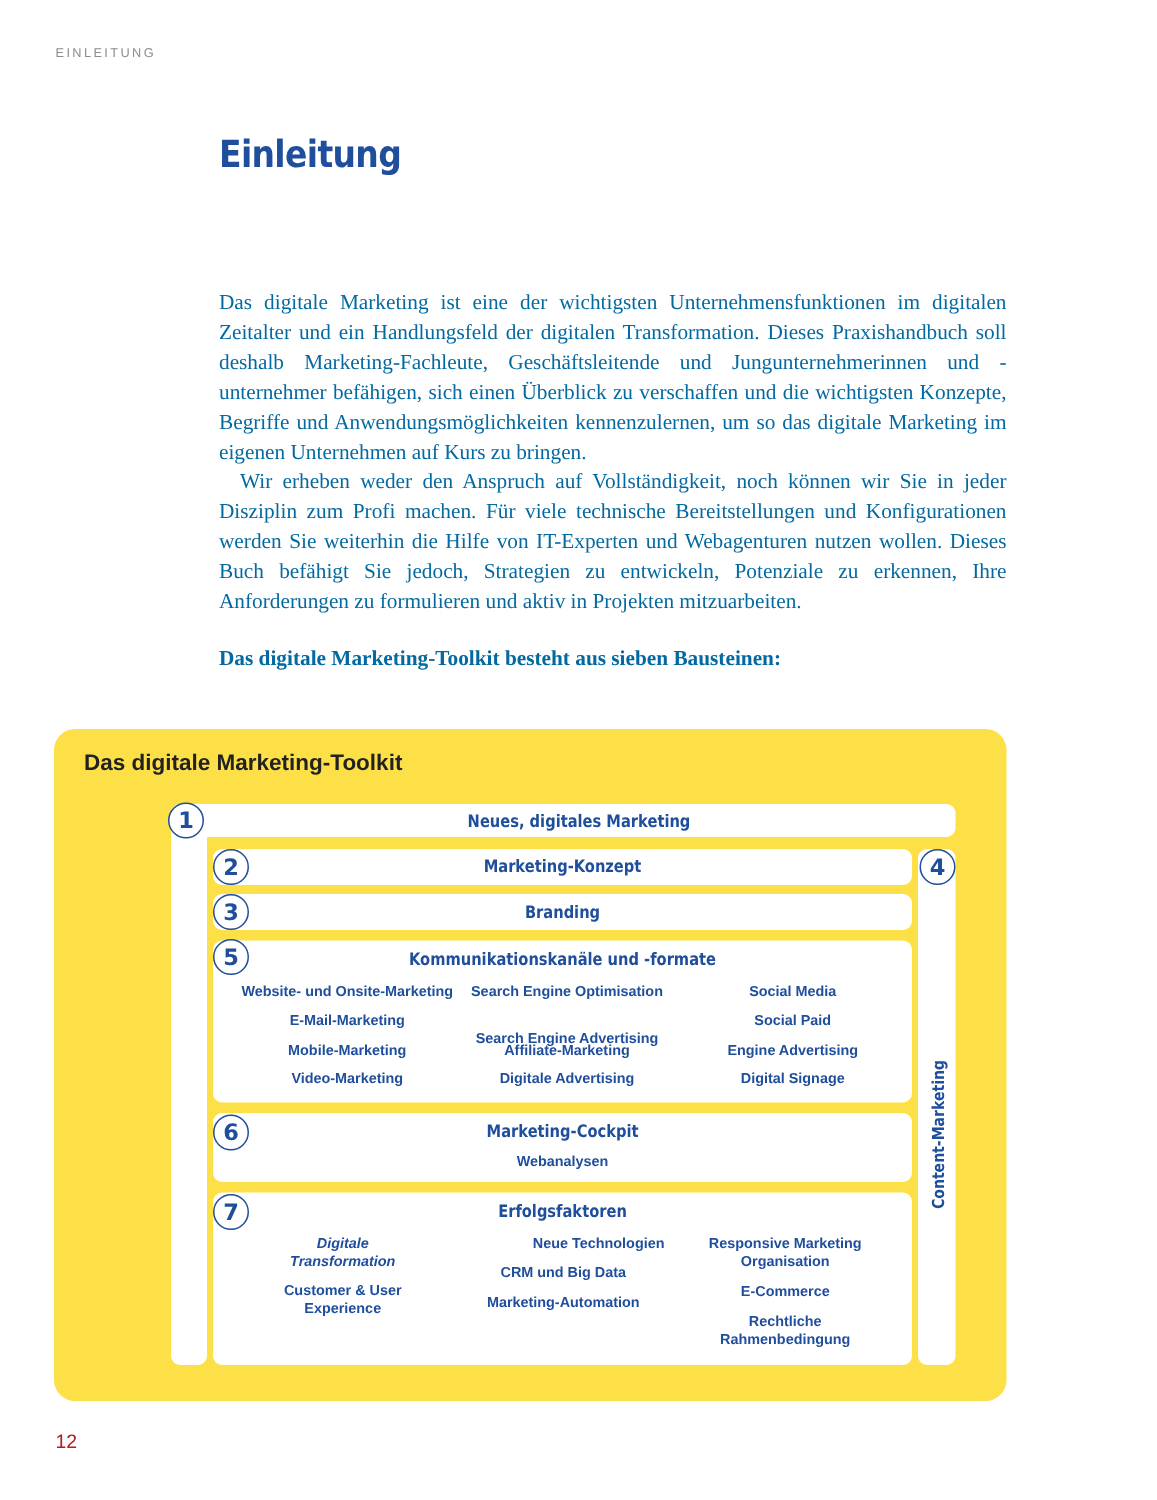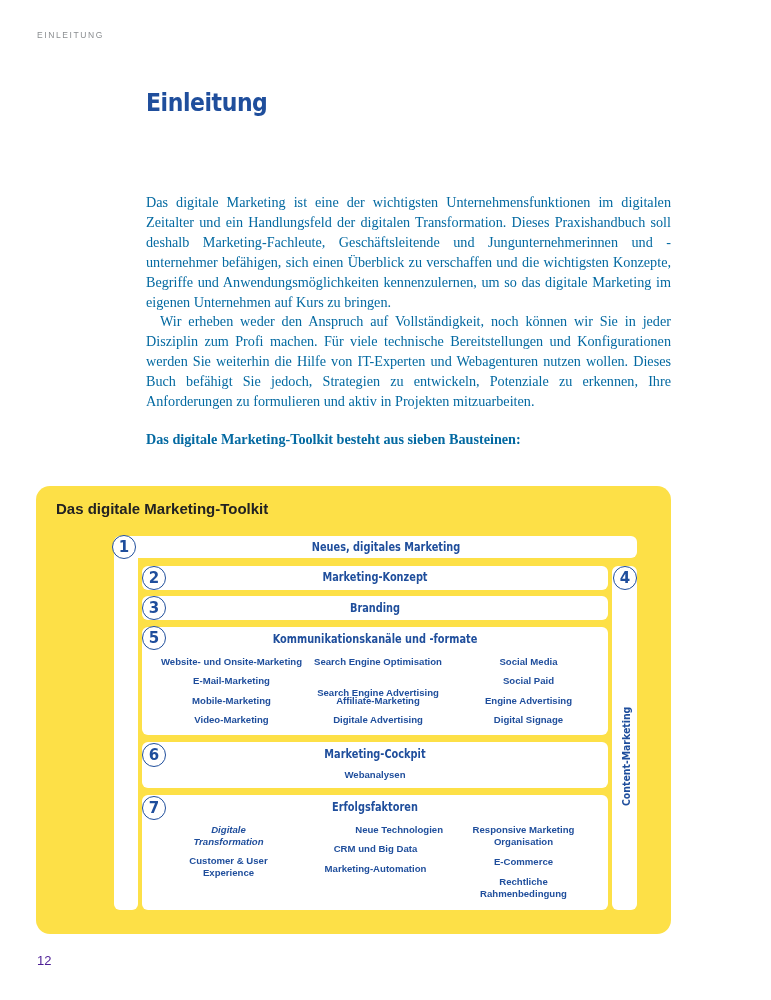--- a/index.html
+++ b/index.html
@@ -12,21 +12,21 @@
   .lead-in { position:absolute; left:146px; top:431px; font-weight:bold; font-size:14.2px; color:#0369a1; }
 
   .toolkit { position:absolute; left:36px; top:486px; width:635px; height:448px; background:#fde047; border-radius:14px; }
   .toolkit-title { position:absolute; left:20px; top:14px; font-family:"Liberation Sans", sans-serif; font-weight:bold; font-size:15px; color:#222; }
   .bar { position:absolute; background:#ffffff; border-radius:6px; }
   .label { position:absolute; font-family:"DejaVu Sans", sans-serif; font-weight:bold; color:#1f4e9c; text-align:center; }
   .hdr { font-size:11.5px; transform:scaleX(0.85); }
   .item { font-family:"Liberation Sans", sans-serif; font-weight:bold; font-size:9.6px; color:#1f4e9c; position:absolute; text-align:center; line-height:12px; }
   .num { position:absolute; width:24px; height:24px; border:1.6px solid #1f4e9c; border-radius:50%; background:#ffffff; box-sizing:border-box; display:flex; align-items:center; justify-content:center; font-family:"DejaVu Sans", sans-serif; font-weight:bold; font-size:15px; color:#1f4e9c; }
   .vert { position:absolute; font-family:"DejaVu Sans", sans-serif; font-weight:bold; font-size:11px; color:#1f4e9c; transform:rotate(-90deg) scaleX(0.85); transform-origin:center; white-space:nowrap; }
-  .page-num { position:absolute; left:37px; top:953px; font-family:"Liberation Sans", sans-serif; font-size:13px; color:#4c1d95; }
+  .page-num { position:absolute; left:37px; top:953px; font-family:"Liberation Sans", sans-serif; font-size:13px; color:#b91c1c; }
 </style>
 </head>
 <body>
 
 <div class="running-head">EINLEITUNG</div>
 <h1 class="chapter-title" style="margin:0">Einleitung</h1>
 
 <div class="body-text">
   <p>Das digitale Marketing ist eine der wichtigsten Unternehmensfunktionen im digitalen Zeitalter und ein Handlungsfeld der digitalen Transformation. Dieses Praxishandbuch soll deshalb Marketing-Fachleute, Geschäftsleitende und Jungunternehmerinnen und -unternehmer befähigen, sich einen Überblick zu verschaffen und die wichtigsten Konzepte, Begriffe und Anwendungsmöglichkeiten kennenzulernen, um so das digitale Marketing im eigenen Unternehmen auf Kurs zu bringen.</p>
   <p class="indent">Wir erheben weder den Anspruch auf Vollständigkeit, noch können wir Sie in jeder Disziplin zum Profi machen. Für viele technische Bereitstellungen und Konfigurationen werden Sie weiterhin die Hilfe von IT-Experten und Webagenturen nutzen wollen. Dieses Buch befähigt Sie jedoch, Strategien zu entwickeln, Potenziale zu erkennen, Ihre Anforderungen zu formulieren und aktiv in Projekten mitzuarbeiten.</p>

